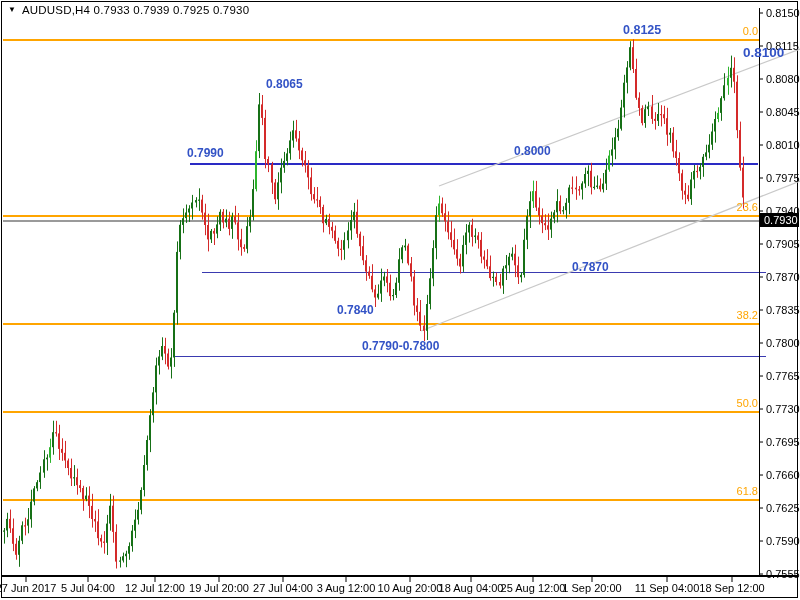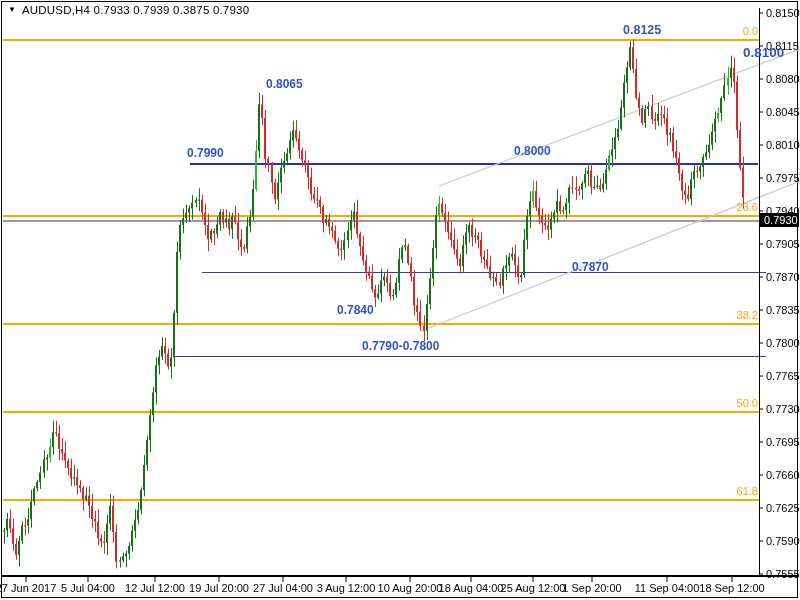--- a/index.html
+++ b/index.html
@@ -605,15 +605,15 @@
         <text x="337" y="314" fill="#3353C6" font-size="12" font-weight="bold">0.7840</text>
         <text x="362" y="350" fill="#3353C6" font-size="12" font-weight="bold">0.7790-0.7800</text>
       </g>
     <g id="g-pricebox">
         <rect x="760" y="213" width="39" height="14" fill="#000000"></rect>
         <text x="764" y="224" fill="#FFFFFF" font-size="11">0.7930</text>
       </g>
   </svg>
   <div style="position:absolute;left:8px;top:4px;display:flex;align-items:center;gap:6px;">
     <span style="font-size:8px;color:#000;line-height:1;">▼</span>
-    <span style="font-size:11.5px;color:#000;letter-spacing:0.2px;">AUDUSD,H4  0.7933 0.7939 0.3875 0.7930</span>
+    <span style="font-size:11.5px;color:#000;letter-spacing:0.2px;">AUDUSD,H4  0.7933 0.7939 0.7925 0.7930</span>
   </div>
 </div>
 
 </body></html>

